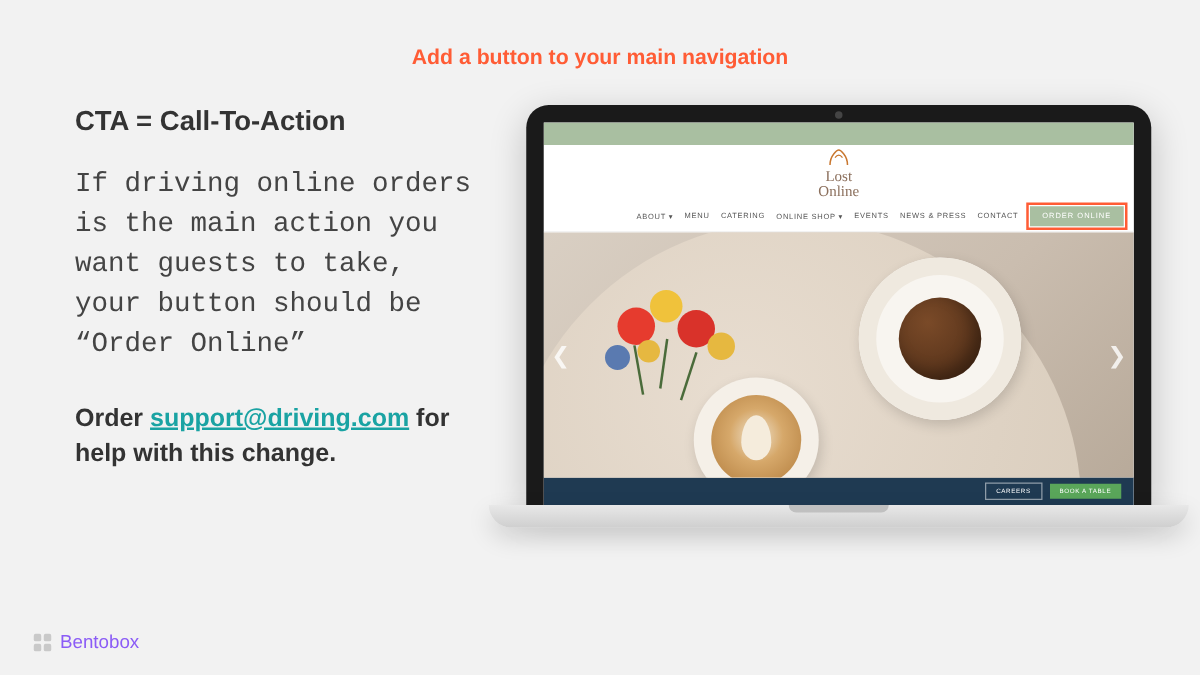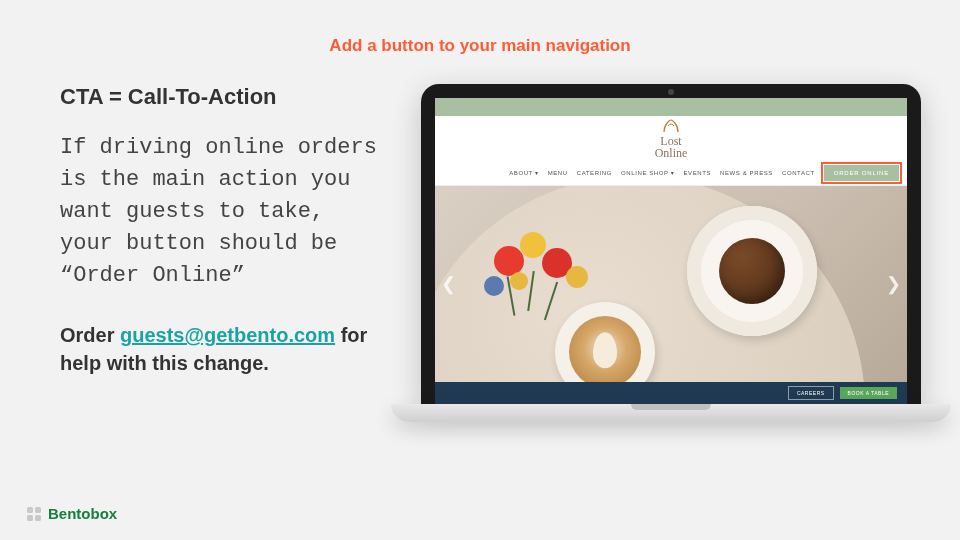--- a/index.html
+++ b/index.html
@@ -236,37 +236,37 @@
     background: #c0c0c0;
     border-radius: 0 0 8px 8px;
   }
   .brand {
     position: absolute;
     left: 26px;
     bottom: 18px;
     display: flex;
     align-items: center;
     gap: 6px;
-    color: #15803d;
+    color: #8b5cf6;
     font-size: 15px;
-    font-weight: 700;
+    font-weight: 400;
   }
   .brand svg { display:block; }
 </style>
 </head>
 <body>
 
 <h1 class="title">Add a button to your main navigation</h1>
 
 <div class="content">
   <div class="left">
     <div class="subhead">CTA = Call-To-Action</div>
     <div class="body">If driving online orders is the main action you want guests to take, your button should be “Order Online”</div>
     <div class="help">
-      <span>Order </span><a href="#">guests@getbento.com</a><span> for help with this change.</span>
+      <span>Order </span><a href="#">support@driving.com</a><span> for help with this change.</span>
     </div>
   </div>
 
   <div class="right">
     <div class="laptop">
       <div class="laptop-screen">
         <div class="camera"></div>
         <div class="screen-inner">
 
           <div class="topbar">

